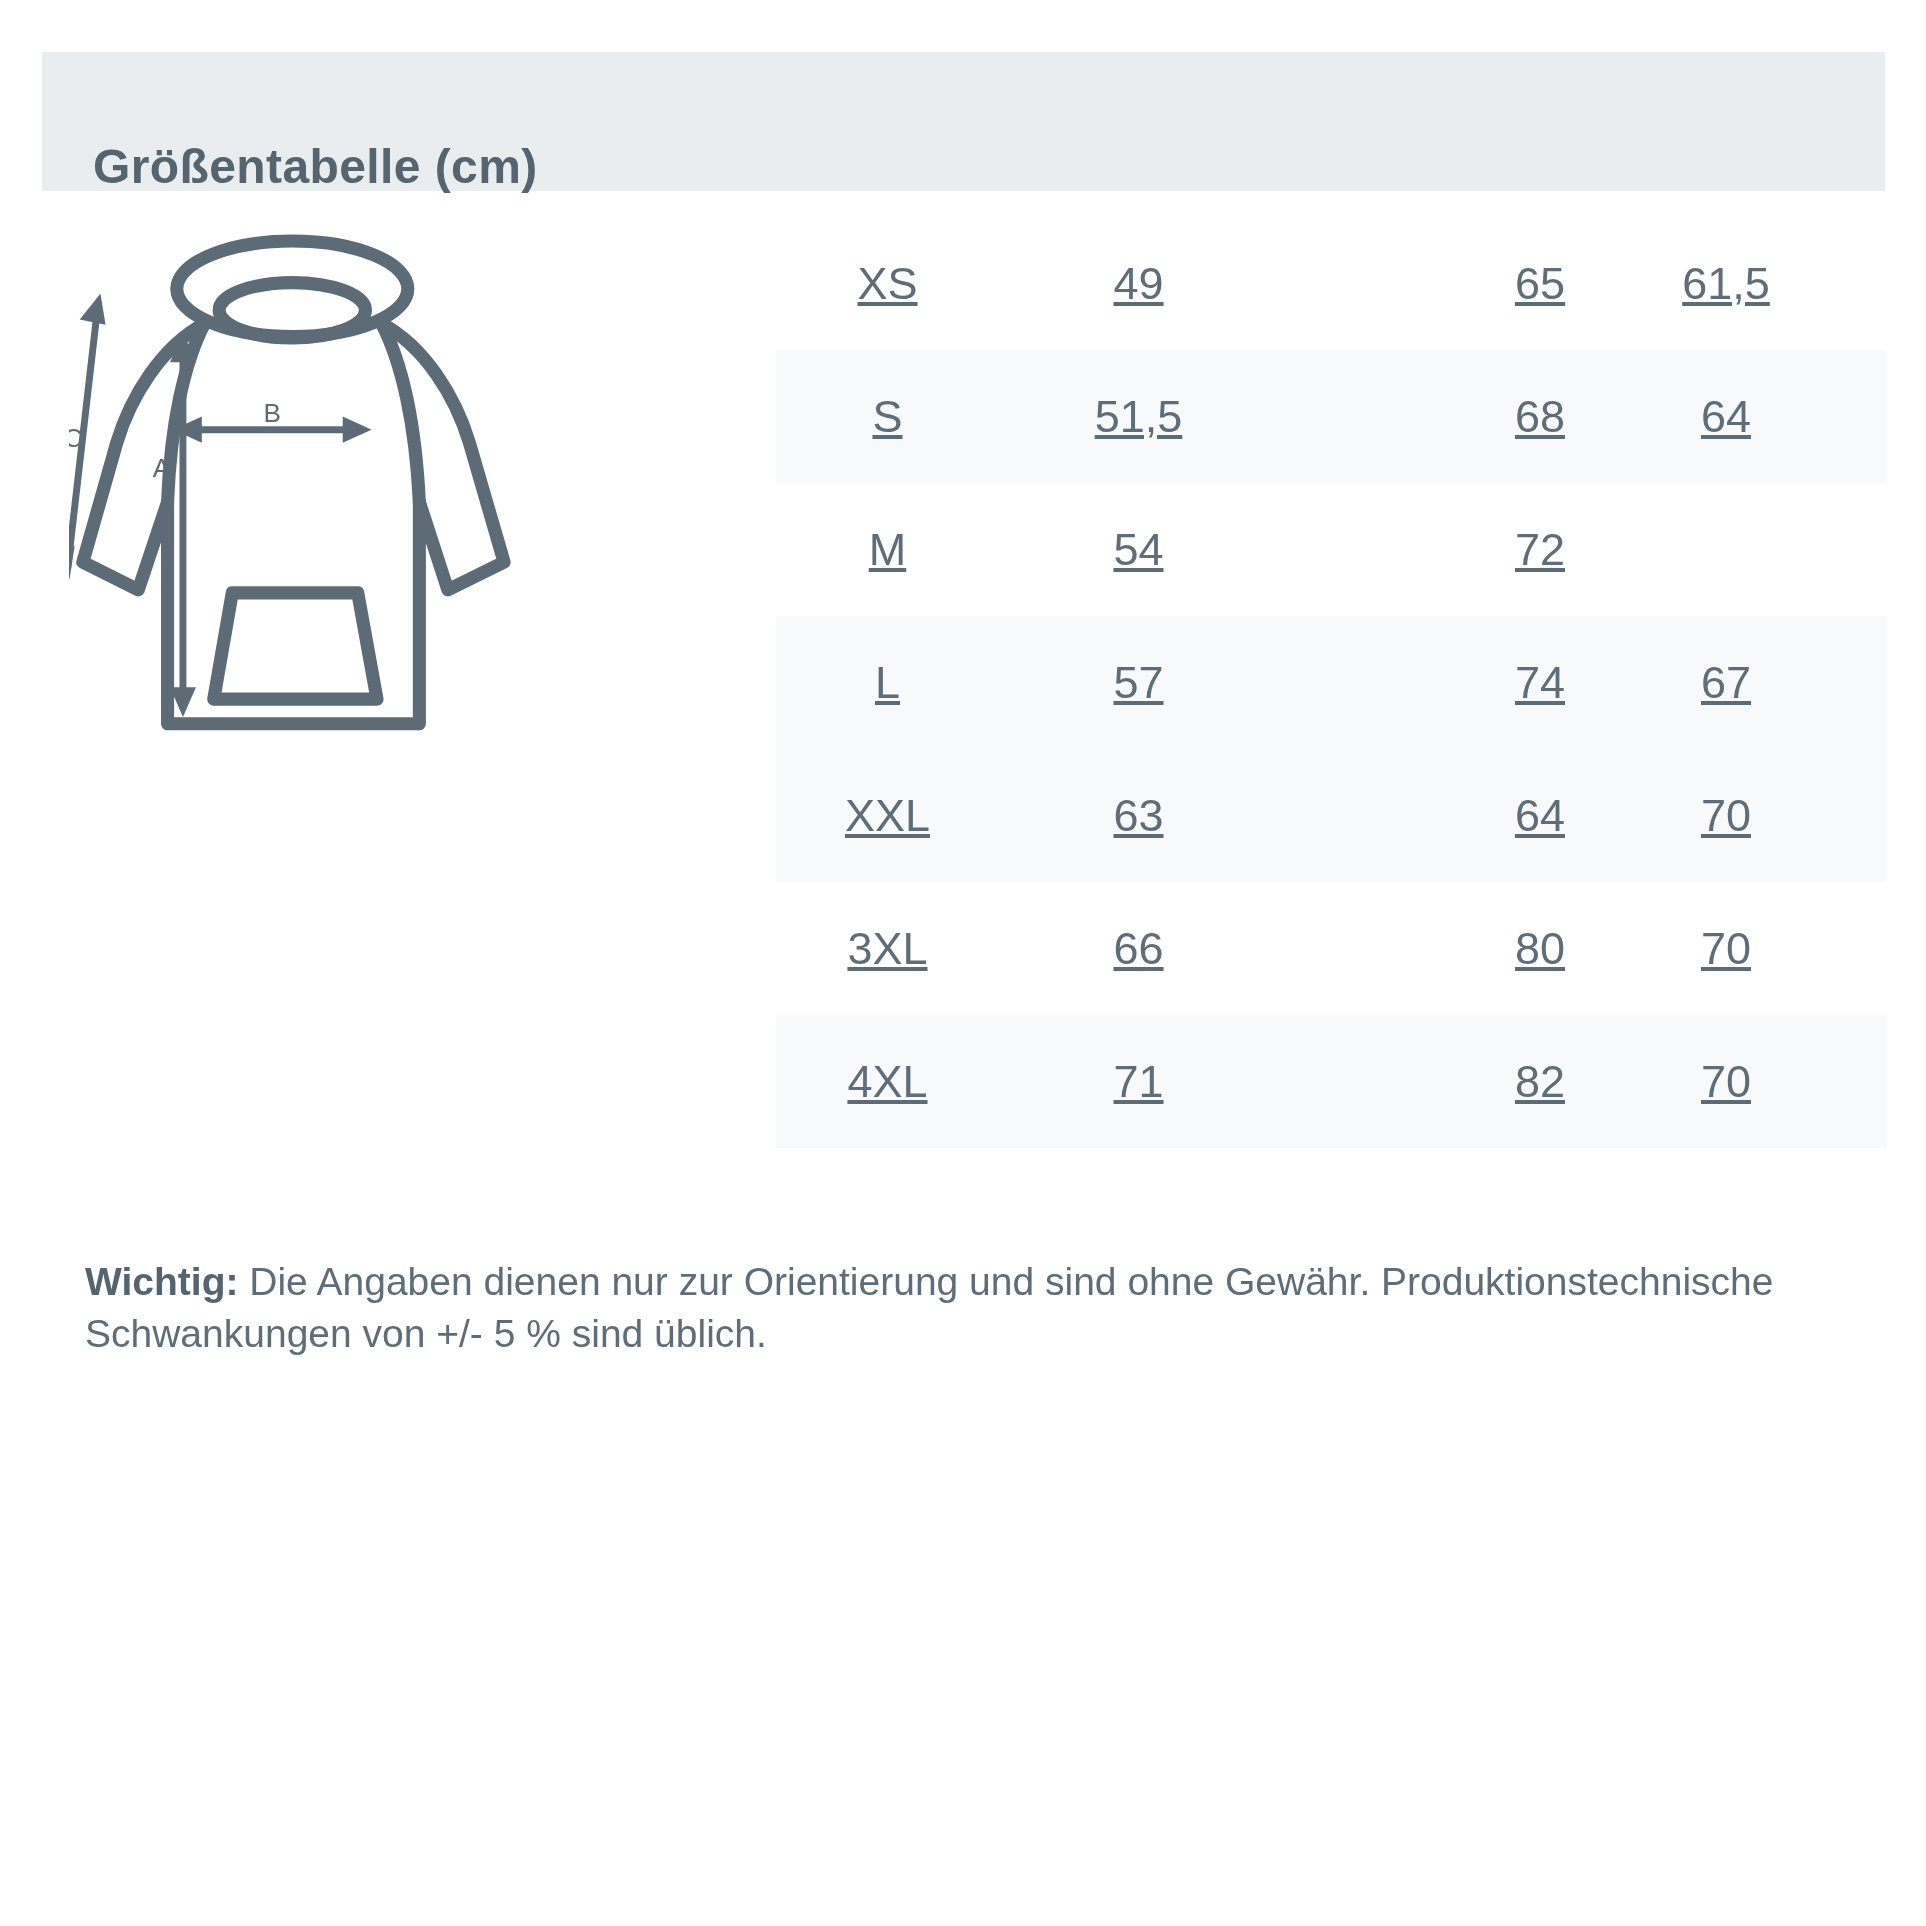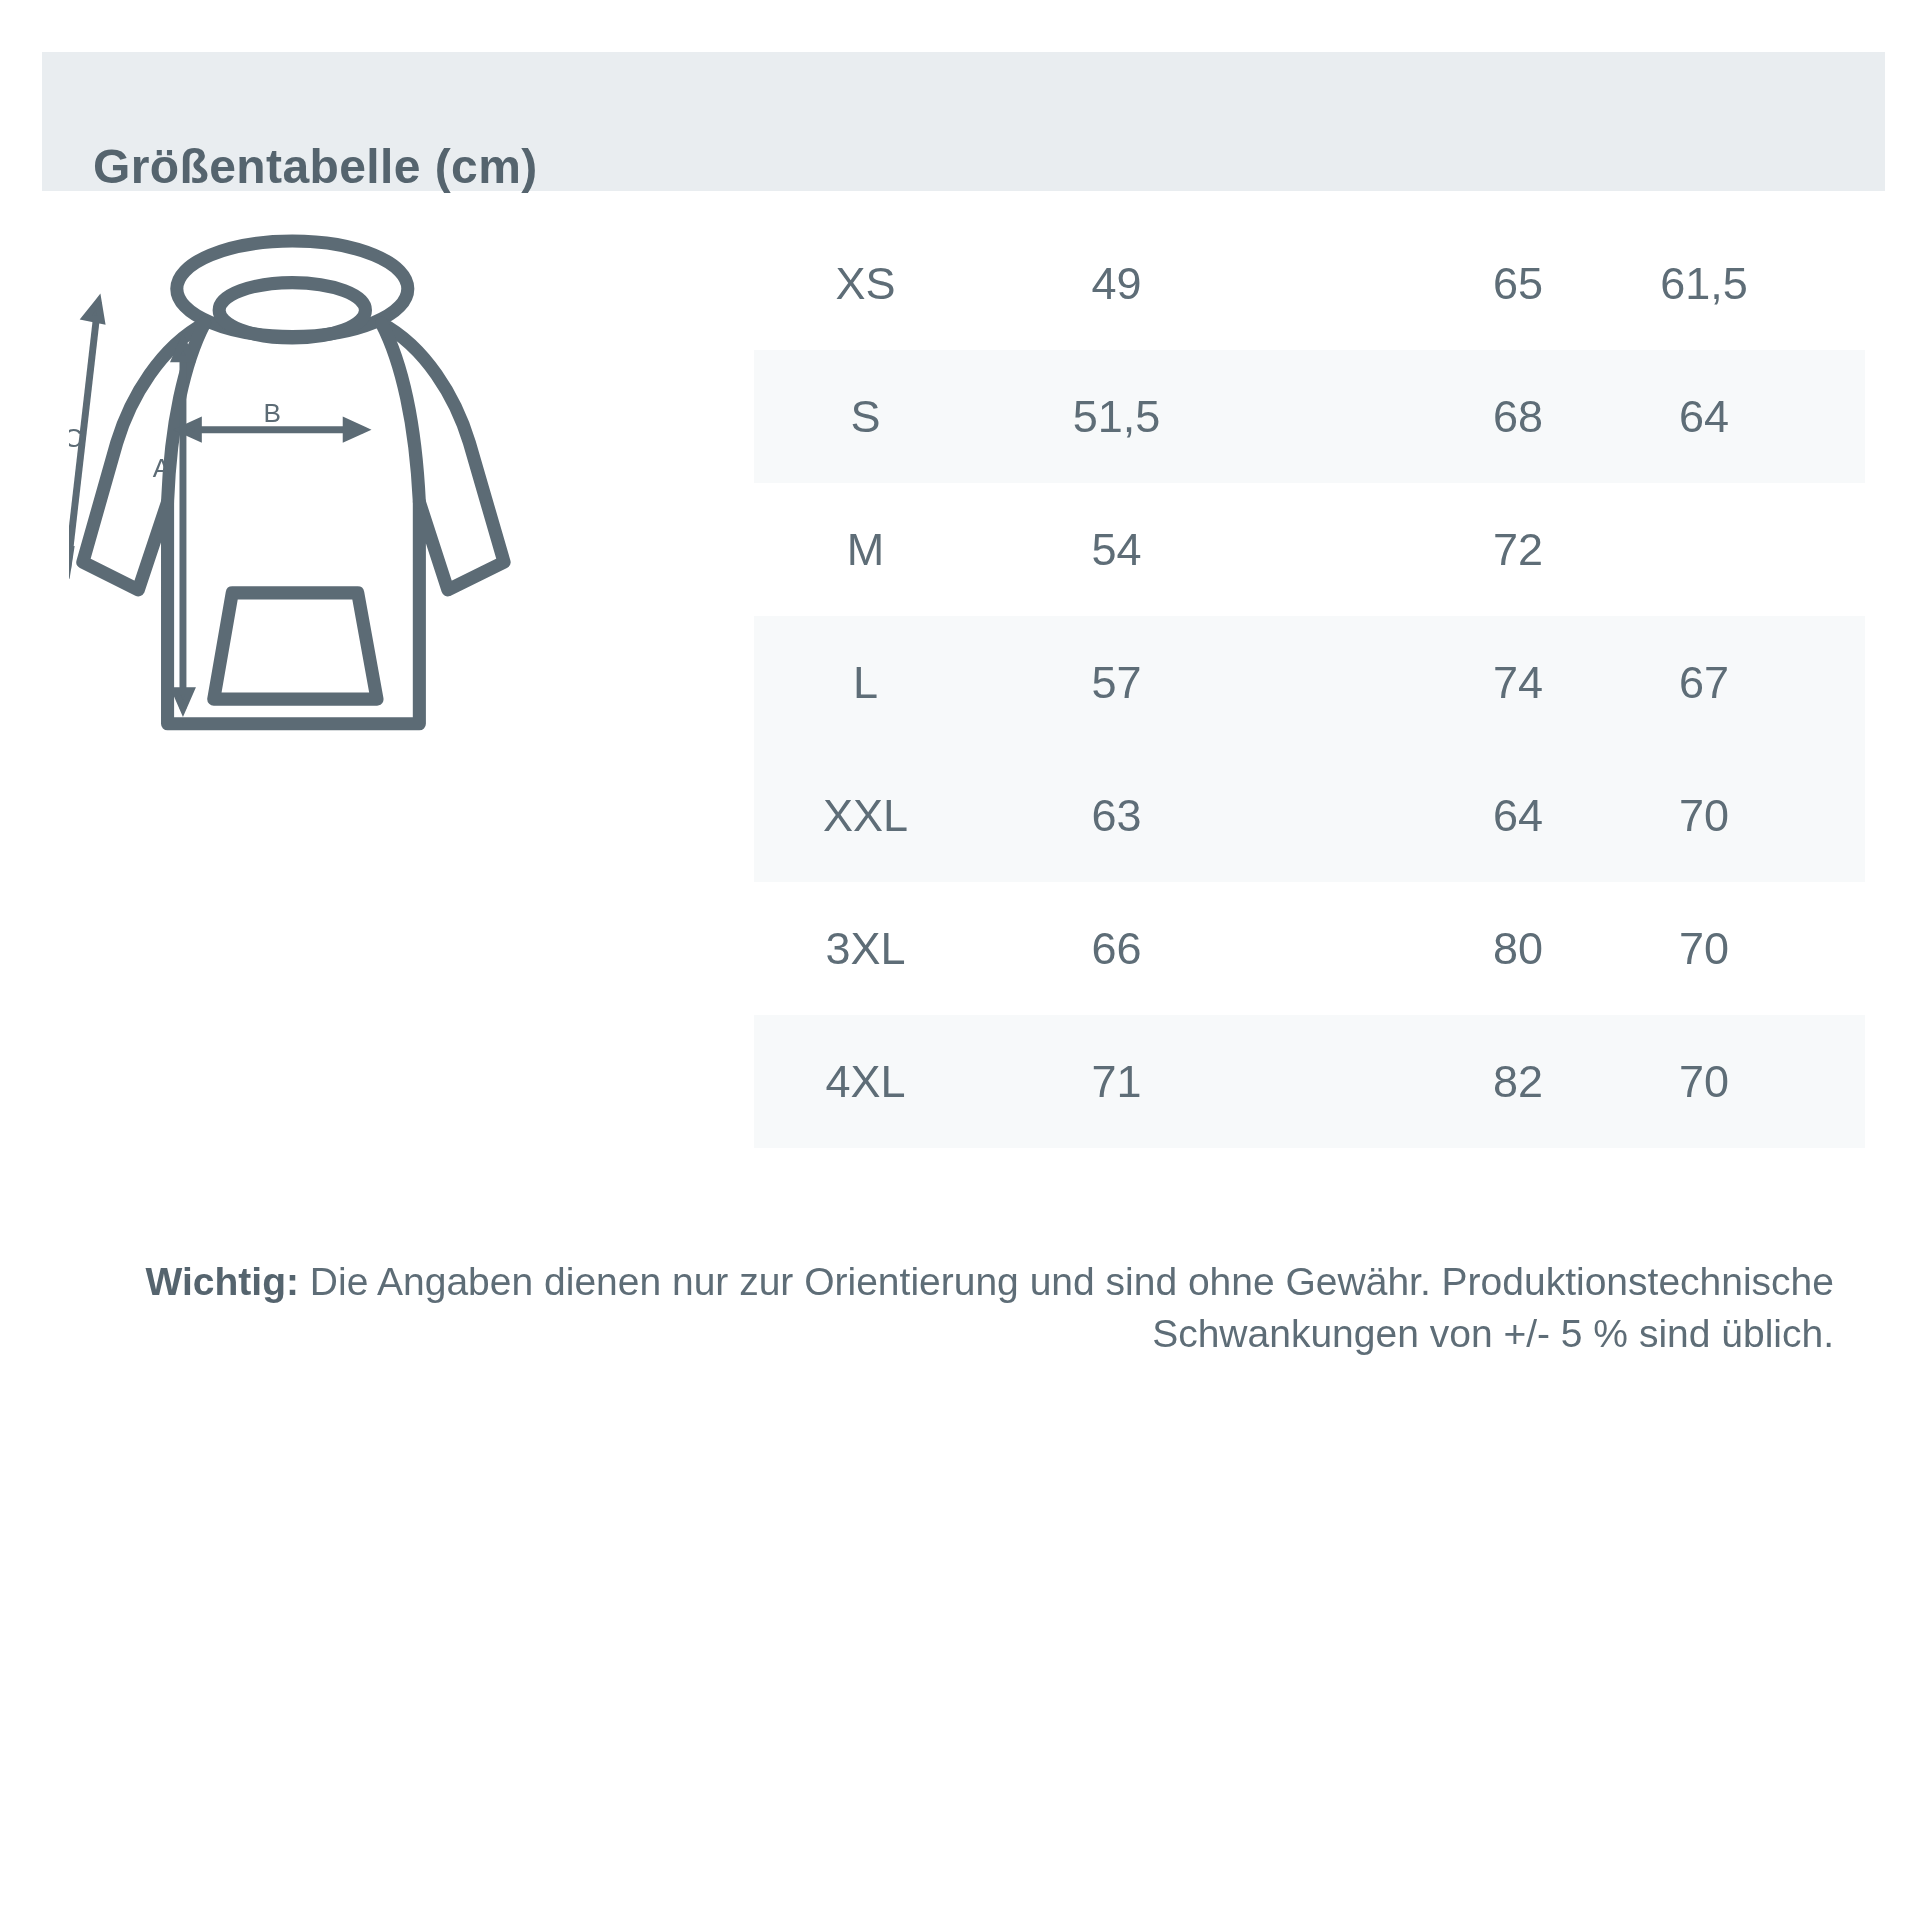--- a/index.html
+++ b/index.html
@@ -70,23 +70,24 @@
     left: 69px;
     top: 231px;
     width: 693px;
     height: 616px;
   }
   .illustration svg { display: block; }
 
   
   .table {
     position: absolute;
-    left: 754px;
+    left: 776px;
     top: 217px;
     width: 1111px;
+    text-decoration: underline;
   }
   .row {
     display: flex;
     align-items: center;
     height: 133px;
     box-sizing: border-box;
   }
   .row.alt { background: #f7f9fa; }
   .cell {
     font-size: 45px;
@@ -101,21 +102,20 @@
 
   
   .footnote {
     position: absolute;
     left: 85px;
     top: 1256px;
     width: 1749px;
     font-size: 39px;
     line-height: 1.34;
     color: #5e6d77;
-    text-align: right;
   }
   .footnote b {
     font-weight: bold;
     color: #55646e;
   }
 </style>
 </head>
 <body>
 
 <div class="sheet">

